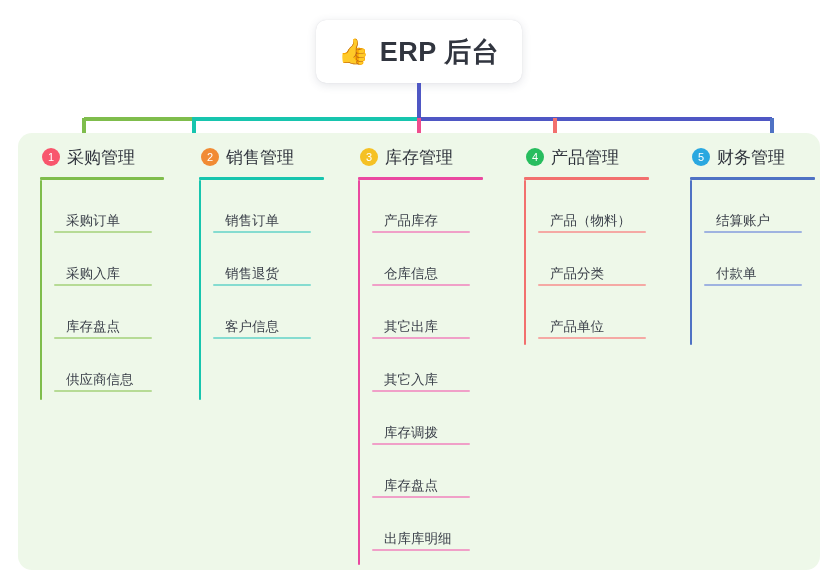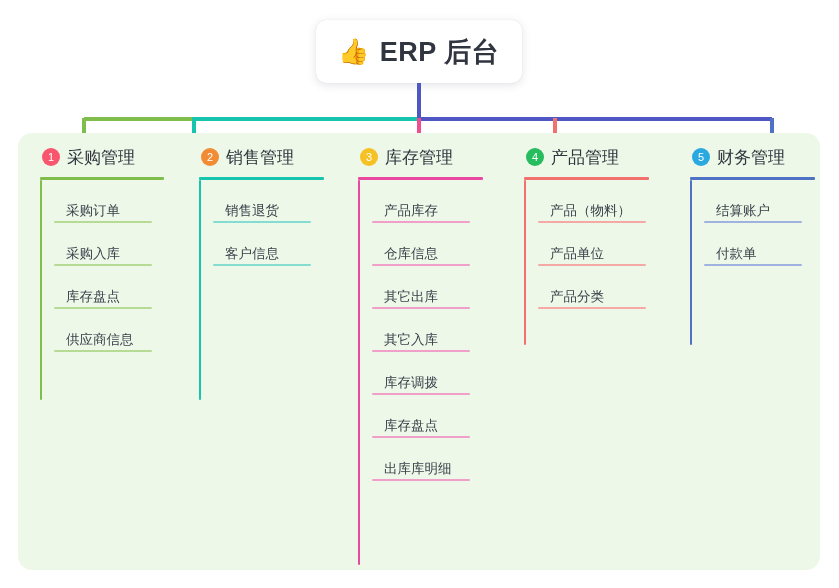--- a/index.html
+++ b/index.html
@@ -130,21 +130,21 @@
   }
   .spine {
     position: absolute;
     left: 0px;
     top: 0;
     width: 2px;
     border-radius: 1px;
   }
   .item {
     position: relative;
-    height: 43px;
+    height: 53px;
     box-sizing: border-box;
     display: flex;
     align-items: flex-end;
     padding-bottom: 4px;
     width: 98px;
   }
   .col-3 .item { width: 108px; }
   .item-label {
     font-size: 13.5px;
     color: #3a3f49;
@@ -218,20 +218,24 @@
 
     <div class="column col-1">
       <div class="col-head">
         <span class="badge" style="background: rgb(241, 139, 52);">2</span>
         <span class="col-title">销售管理</span>
       </div>
       <div class="head-rule" style="background: rgb(23, 197, 174);"></div>
       <div class="items">
         <div class="spine" style="background: rgb(23, 197, 174); height: 220px;"></div>
         <div class="item">
+          <span class="item-label">销售订单</span>
+          <span class="item-rule" style="background: rgb(133, 220, 208);"></span>
+        </div>
+        <div class="item">
           <span class="item-label">销售退货</span>
           <span class="item-rule" style="background: rgb(133, 220, 208);"></span>
         </div>
         <div class="item">
           <span class="item-label">客户信息</span>
           <span class="item-rule" style="background: rgb(133, 220, 208);"></span>
         </div>
       </div>
     </div>
 
@@ -280,27 +284,27 @@
         <span class="col-title">产品管理</span>
       </div>
       <div class="head-rule" style="background: rgb(242, 112, 110);"></div>
       <div class="items">
         <div class="spine" style="background: rgb(242, 112, 110); height: 165px;"></div>
         <div class="item">
           <span class="item-label">产品（物料）</span>
           <span class="item-rule" style="background: rgb(245, 169, 164);"></span>
         </div>
         <div class="item">
+          <span class="item-label">产品分类</span>
+          <span class="item-rule" style="background: rgb(245, 169, 164);"></span>
+        </div>
+        <div class="item">
           <span class="item-label">产品单位</span>
           <span class="item-rule" style="background: rgb(245, 169, 164);"></span>
         </div>
-        <div class="item">
-          <span class="item-label">产品分类</span>
-          <span class="item-rule" style="background: rgb(245, 169, 164);"></span>
-        </div>
       </div>
     </div>
 
     <div class="column col-4">
       <div class="col-head">
         <span class="badge" style="background: rgb(42, 168, 224);">5</span>
         <span class="col-title">财务管理</span>
       </div>
       <div class="head-rule" style="background: rgb(79, 114, 196);"></div>
       <div class="items">

